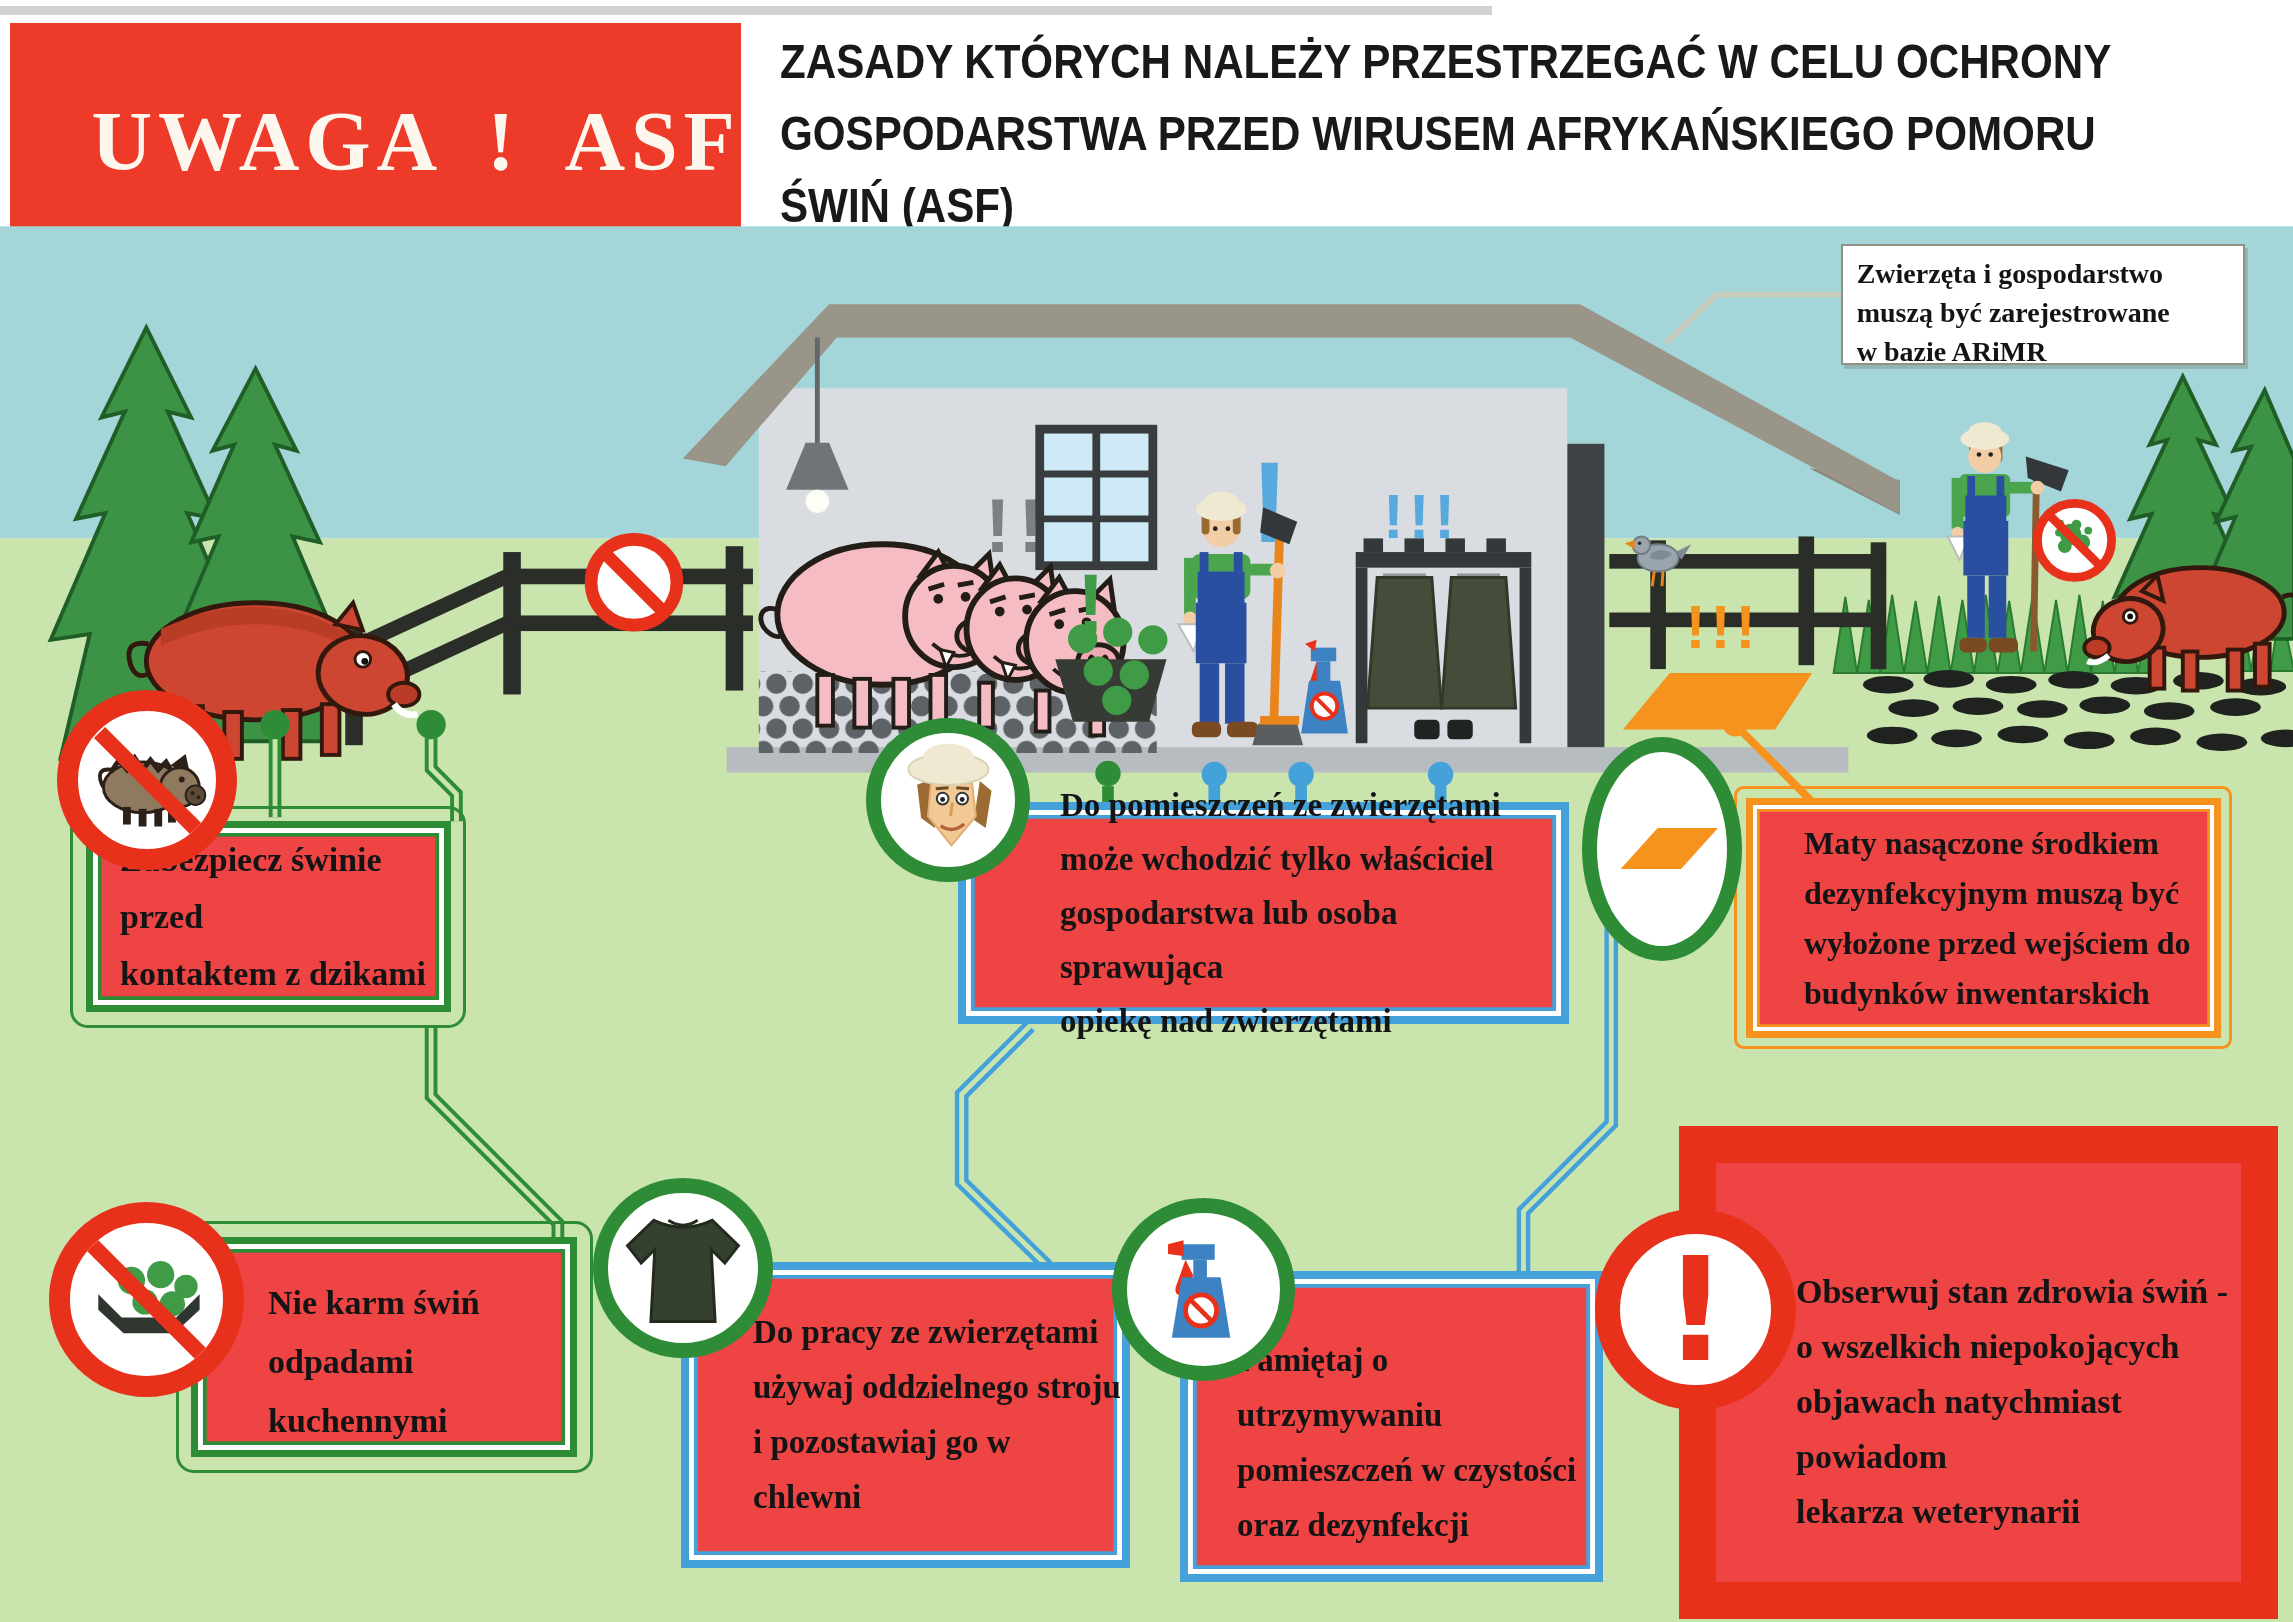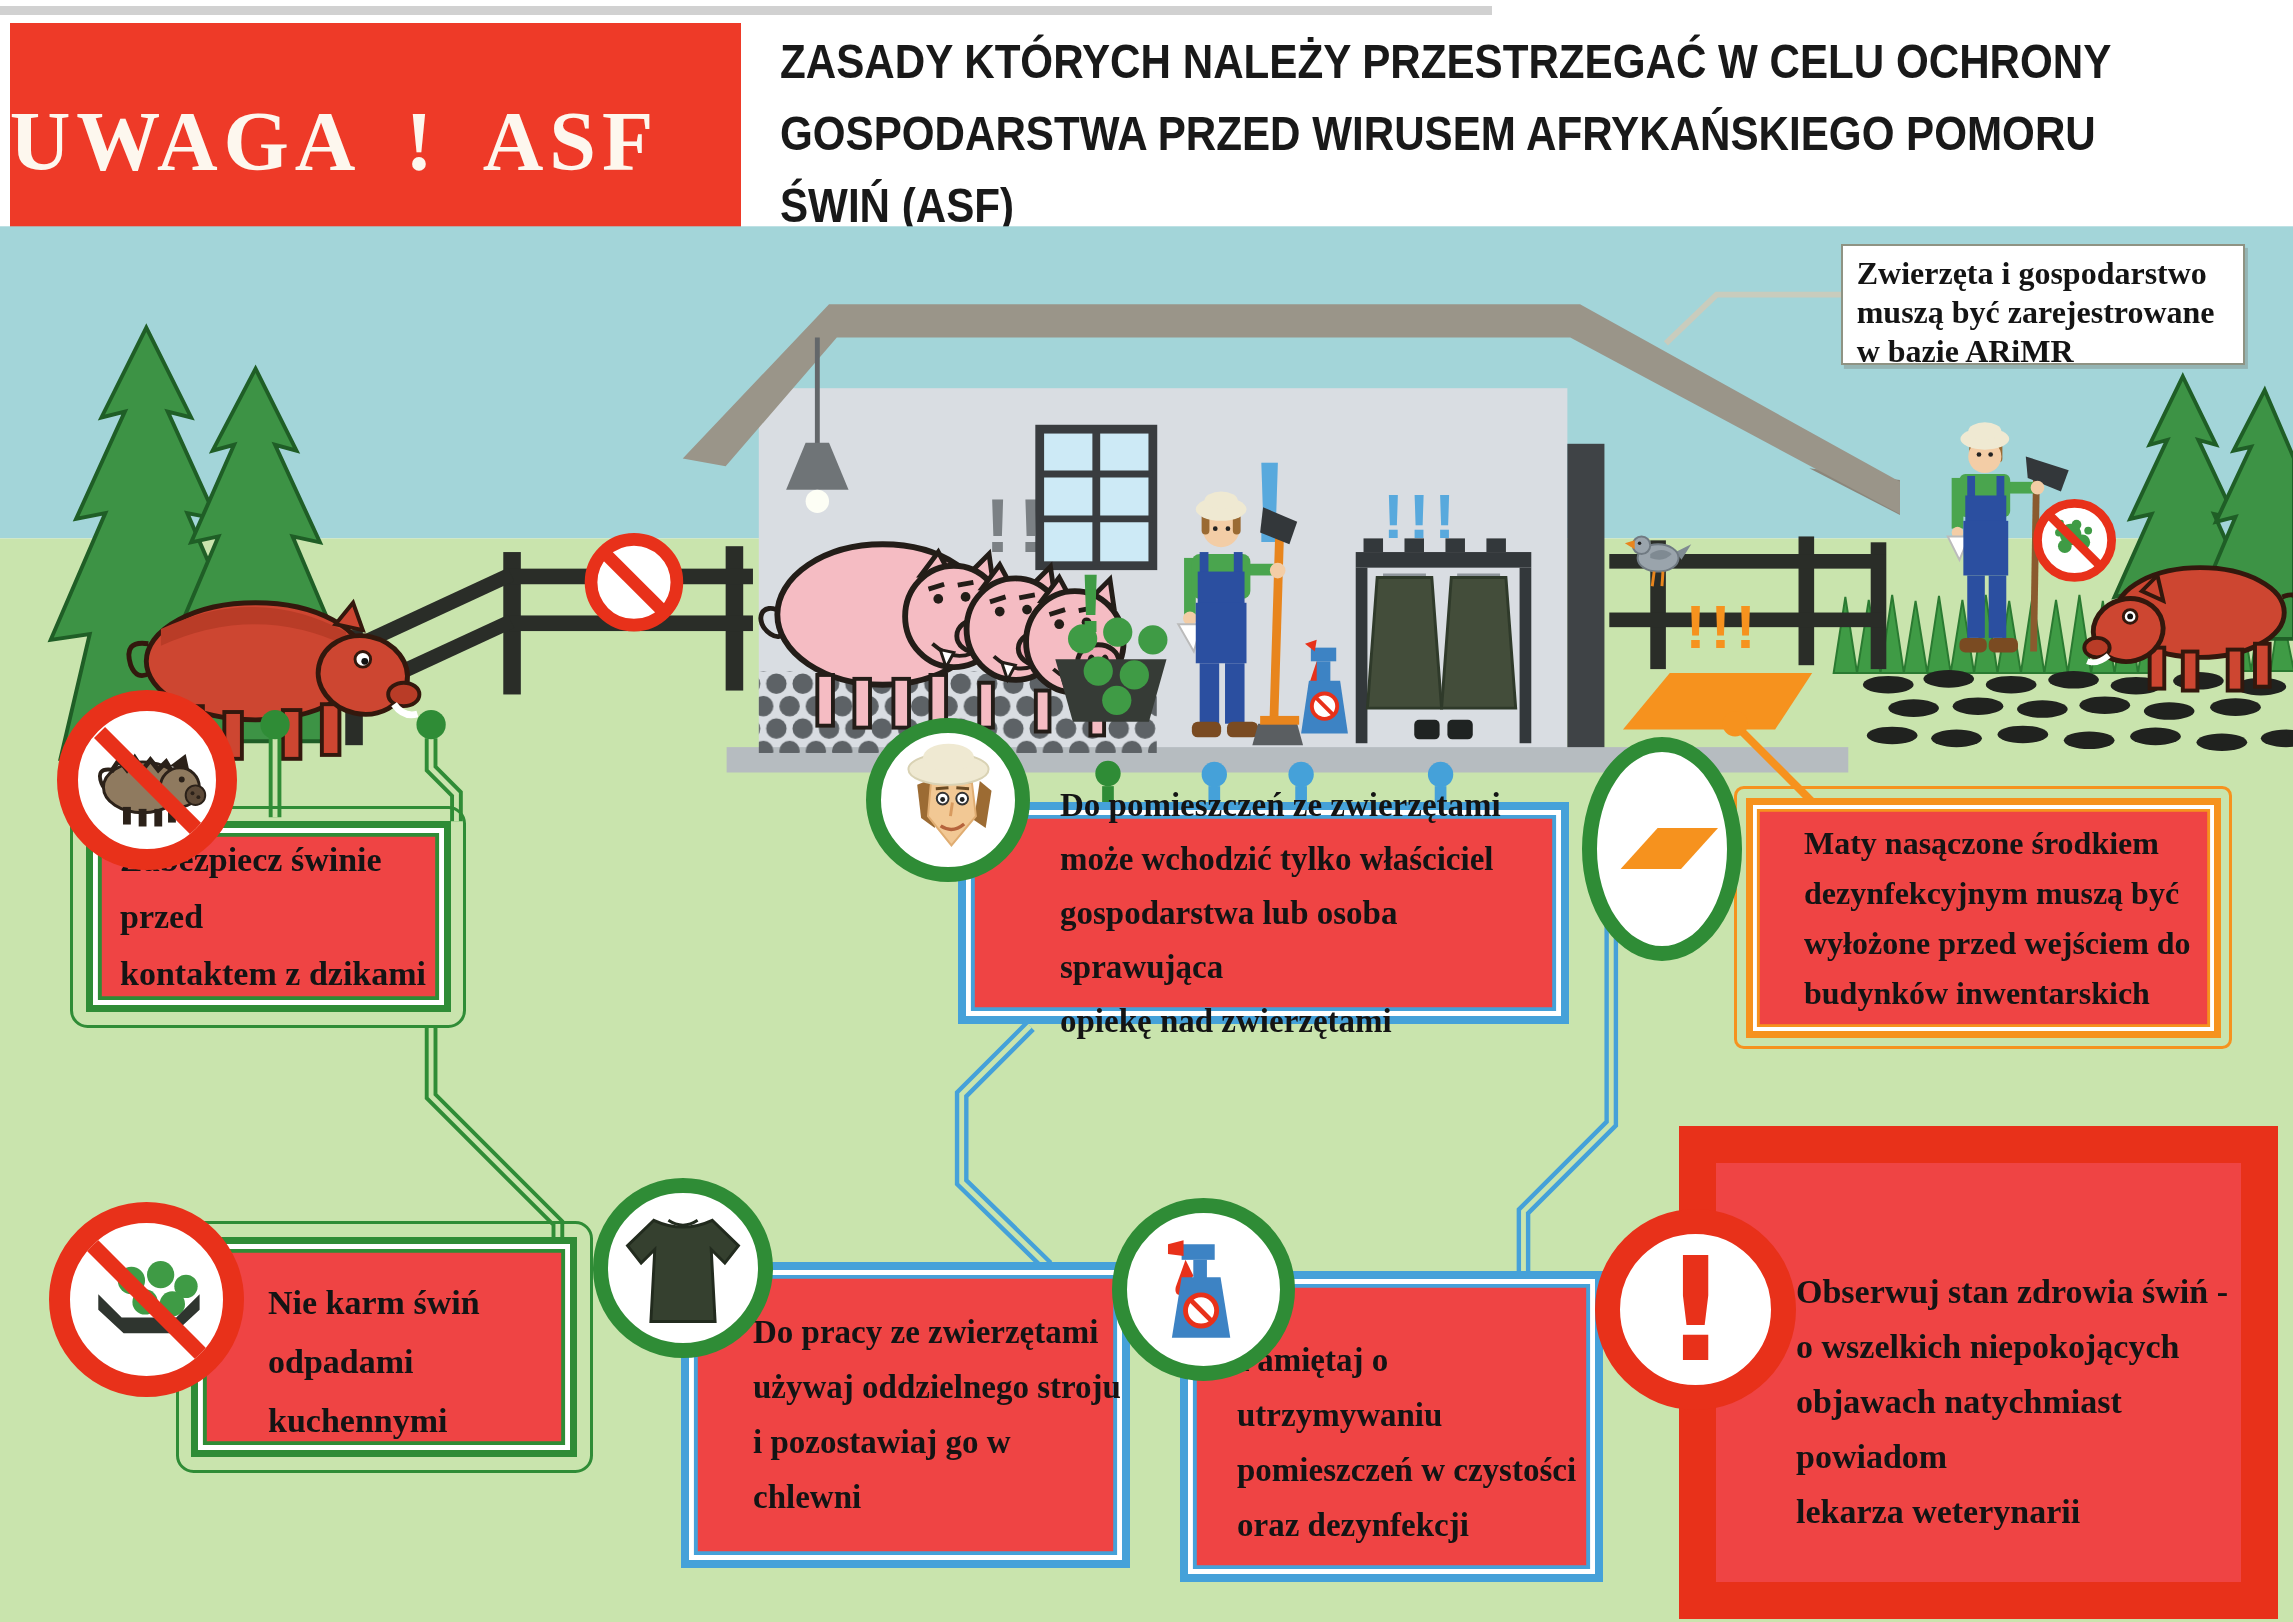--- a/index.html
+++ b/index.html
@@ -2,21 +2,21 @@
 <html><head>
 <meta charset="utf-8">
 <style>
   html,body{margin:0;padding:0;background:#e9e9e9;}
   .poster{position:relative;width:2294px;height:1623px;background:#ffffff;overflow:hidden;
           font-family:"Liberation Serif",serif;}
   .abs{position:absolute;}
   
   .scan-line{position:absolute;left:0;top:5.9px;width:1492px;height:8.8px;background:#c2c2c2;opacity:.75;}
   .banner{position:absolute;left:9.8px;top:23.4px;width:731px;height:237px;background:#ee3a28;
-          display:flex;align-items:center;justify-content:flex-start;}
+          display:flex;align-items:center;justify-content:flex-end;}
   .banner-text{color:#fdf7ee;font-weight:bold;font-size:84px;letter-spacing:5.9px;word-spacing:21.5px;
           font-family:"Liberation Serif",serif;}
   .page-title{position:absolute;left:780px;top:25px;width:1716px;color:#191919;
           font-family:"Liberation Sans",sans-serif;font-weight:bold;font-size:49px;line-height:72px;
           white-space:pre-line;transform:scaleX(.86);transform-origin:left top;letter-spacing:0px;}
   
   .callout{position:absolute;background:#ef4444;box-sizing:border-box;display:flex;flex-direction:column;justify-content:center;}
   .callout-text{font-family:"Liberation Serif",serif;font-weight:bold;color:#141414;white-space:pre-line;}
   .green-border{border:7.8px solid #2f8c36;box-shadow:inset 0 0 0 4.9px #fff, inset 0 0 0 8.8px #2f8c36;}
   .blue-border{border:8.8px solid #45a1d9;box-shadow:inset 0 0 0 4.9px #fff, inset 0 0 0 8.8px #45a1d9;}
@@ -337,21 +337,21 @@
       <circle cx="1136" cy="793" r="13" fill="#2f8c36"></circle>
       <circle cx="1245" cy="794" r="13" fill="#45a1d9"></circle>
       <circle cx="1334" cy="794" r="13" fill="#45a1d9"></circle>
       <circle cx="1477" cy="794" r="13" fill="#45a1d9"></circle>
       <circle cx="1690" cy="792" r="13" fill="#45a1d9"></circle>
       <circle cx="1779" cy="742" r="13" fill="#f6921e"></circle>
     </g>
   </svg>
 
   <div class="arimr">
-    <div class="callout-text" style="font-size:32px;line-height:39px;">Zwierzęta i gospodarstwo
+    <div class="callout-text" style="font-size:28px;line-height:39px;">Zwierzęta i gospodarstwo
 muszą być zarejestrowane
 w bazie ARiMR</div>
   </div>
 
   <div class="outer-frame" style="left:70px;top:806px;width:396px;height:222px;"></div>
   <div class="callout green-border" style="left:86px;top:821px;width:365px;height:191px;padding-left:27px;">
     <div class="callout-text" style="font-size:34px;line-height:57px;">Zabezpiecz świnie przed
 kontaktem z dzikami</div>
   </div>
   <div class="icircle ring-red" style="left:57px;top:690px;width:180px;height:180px;">

